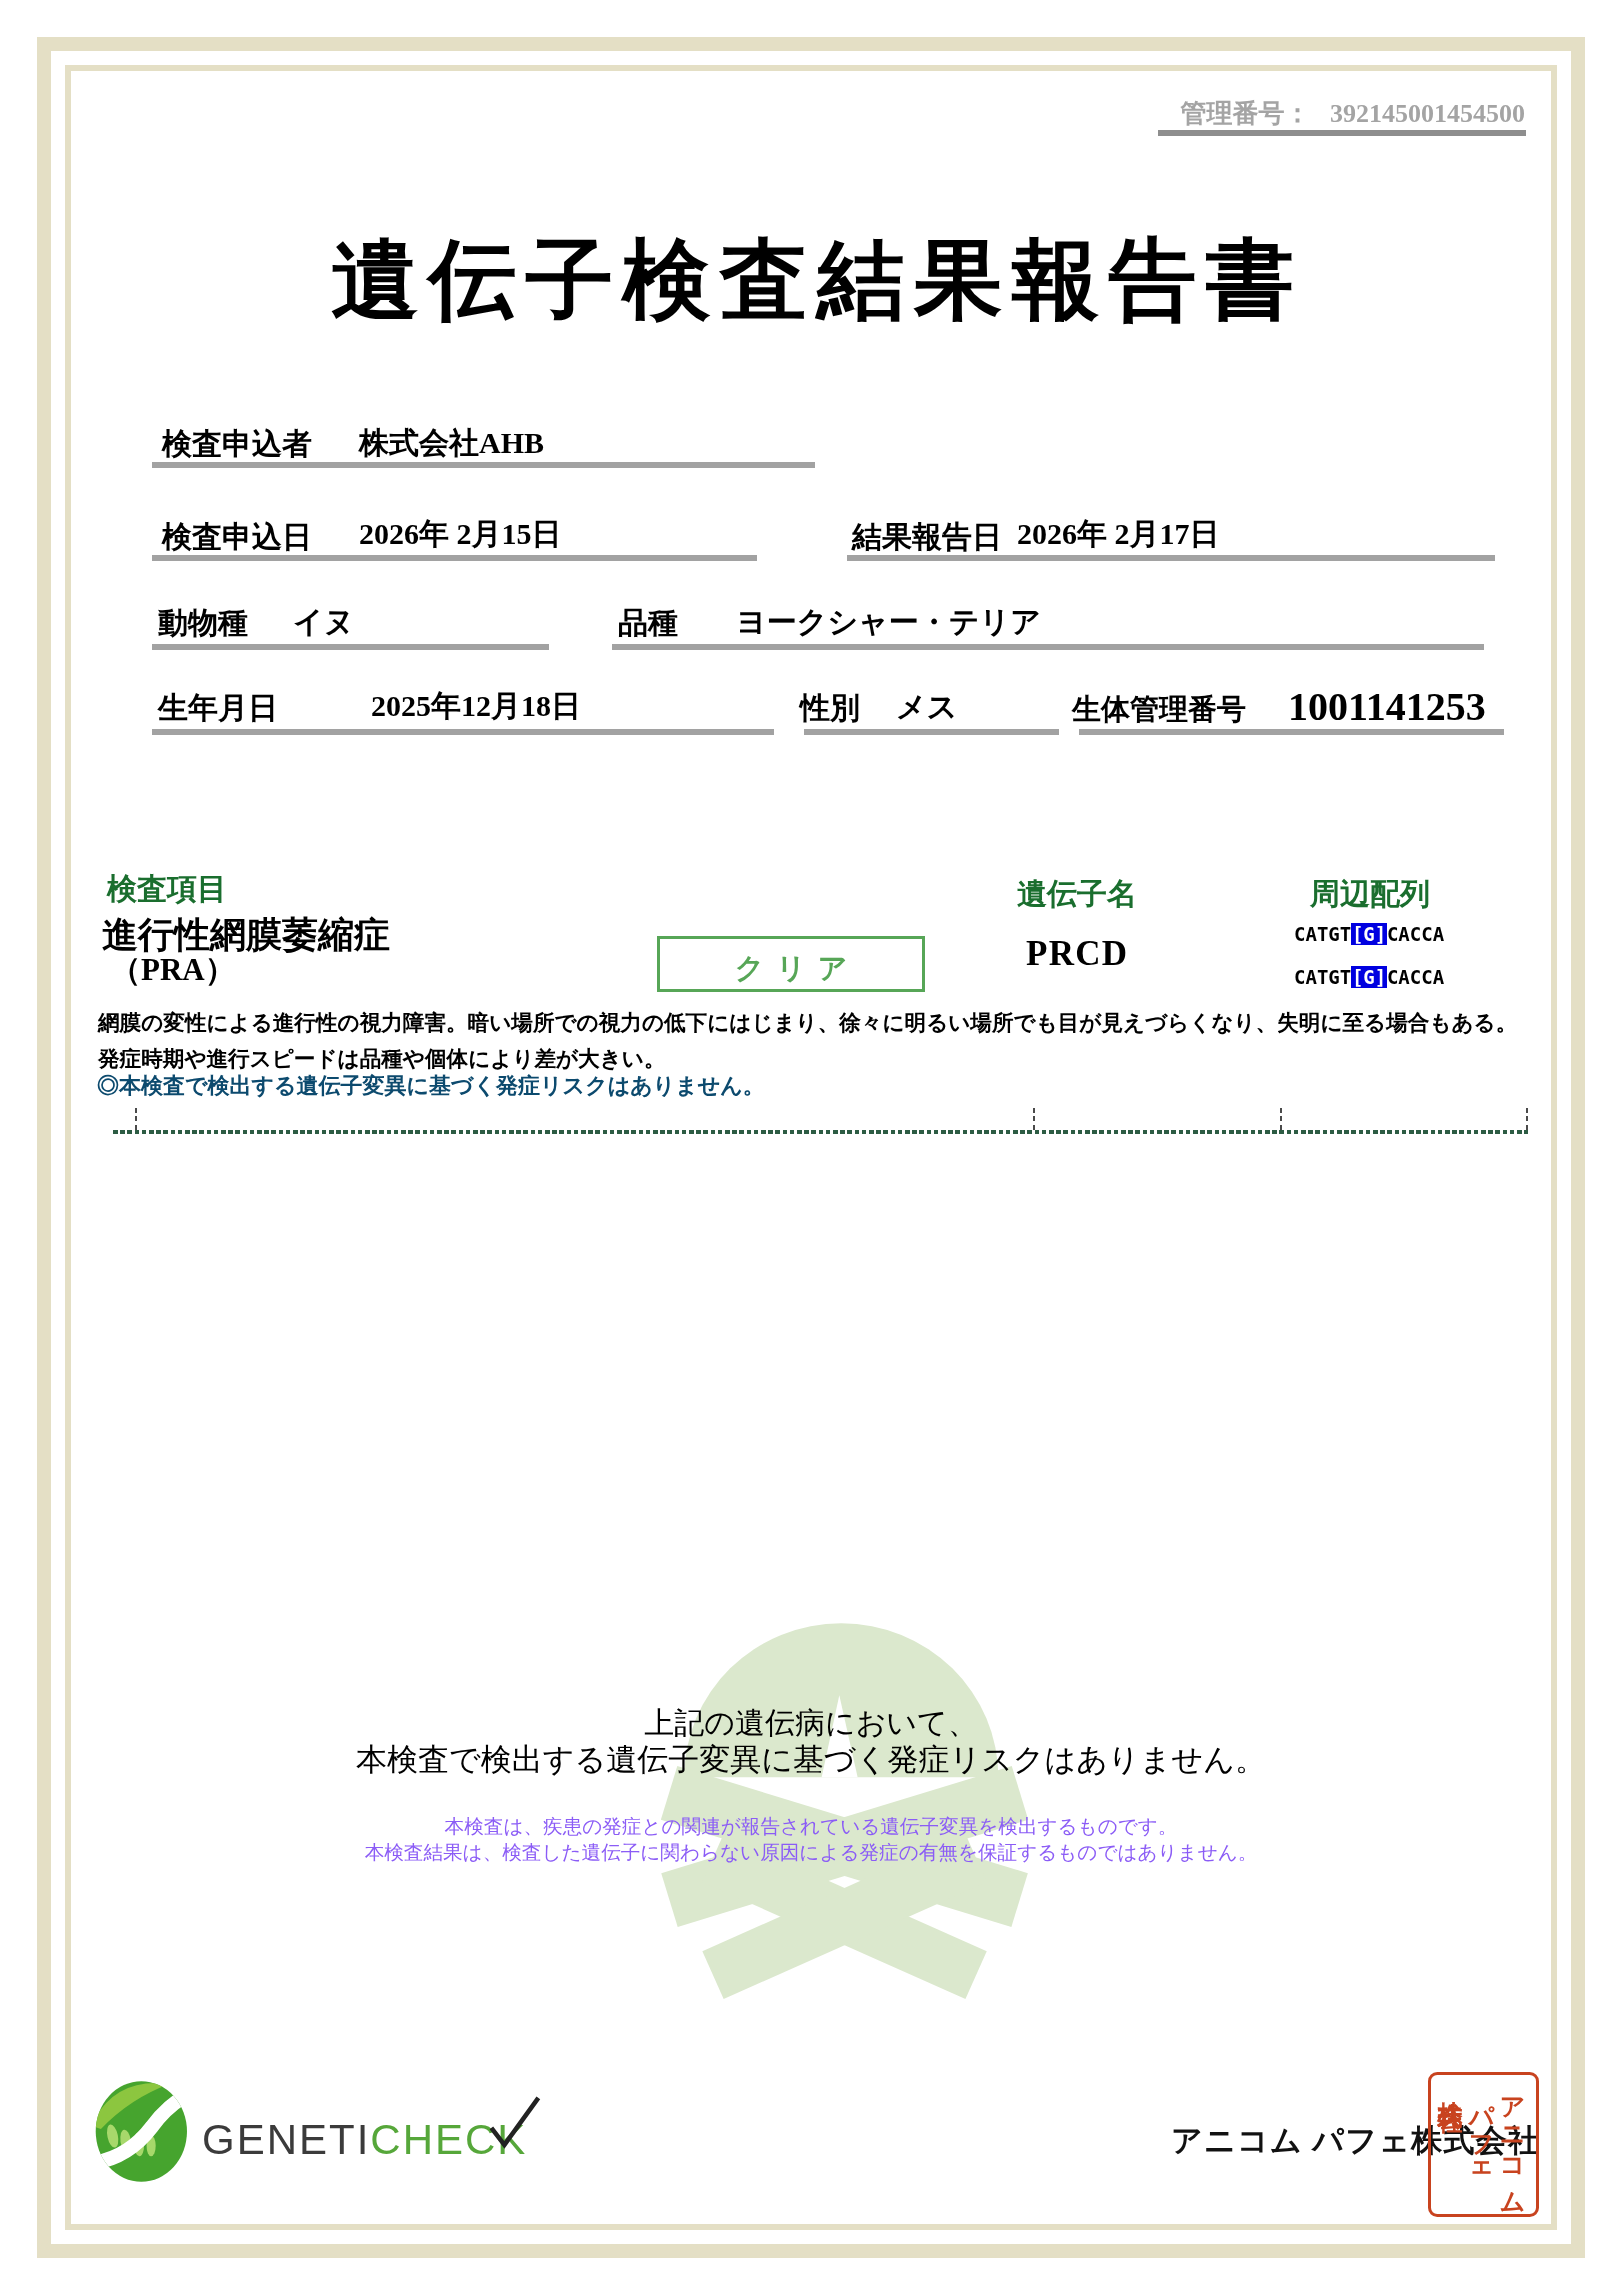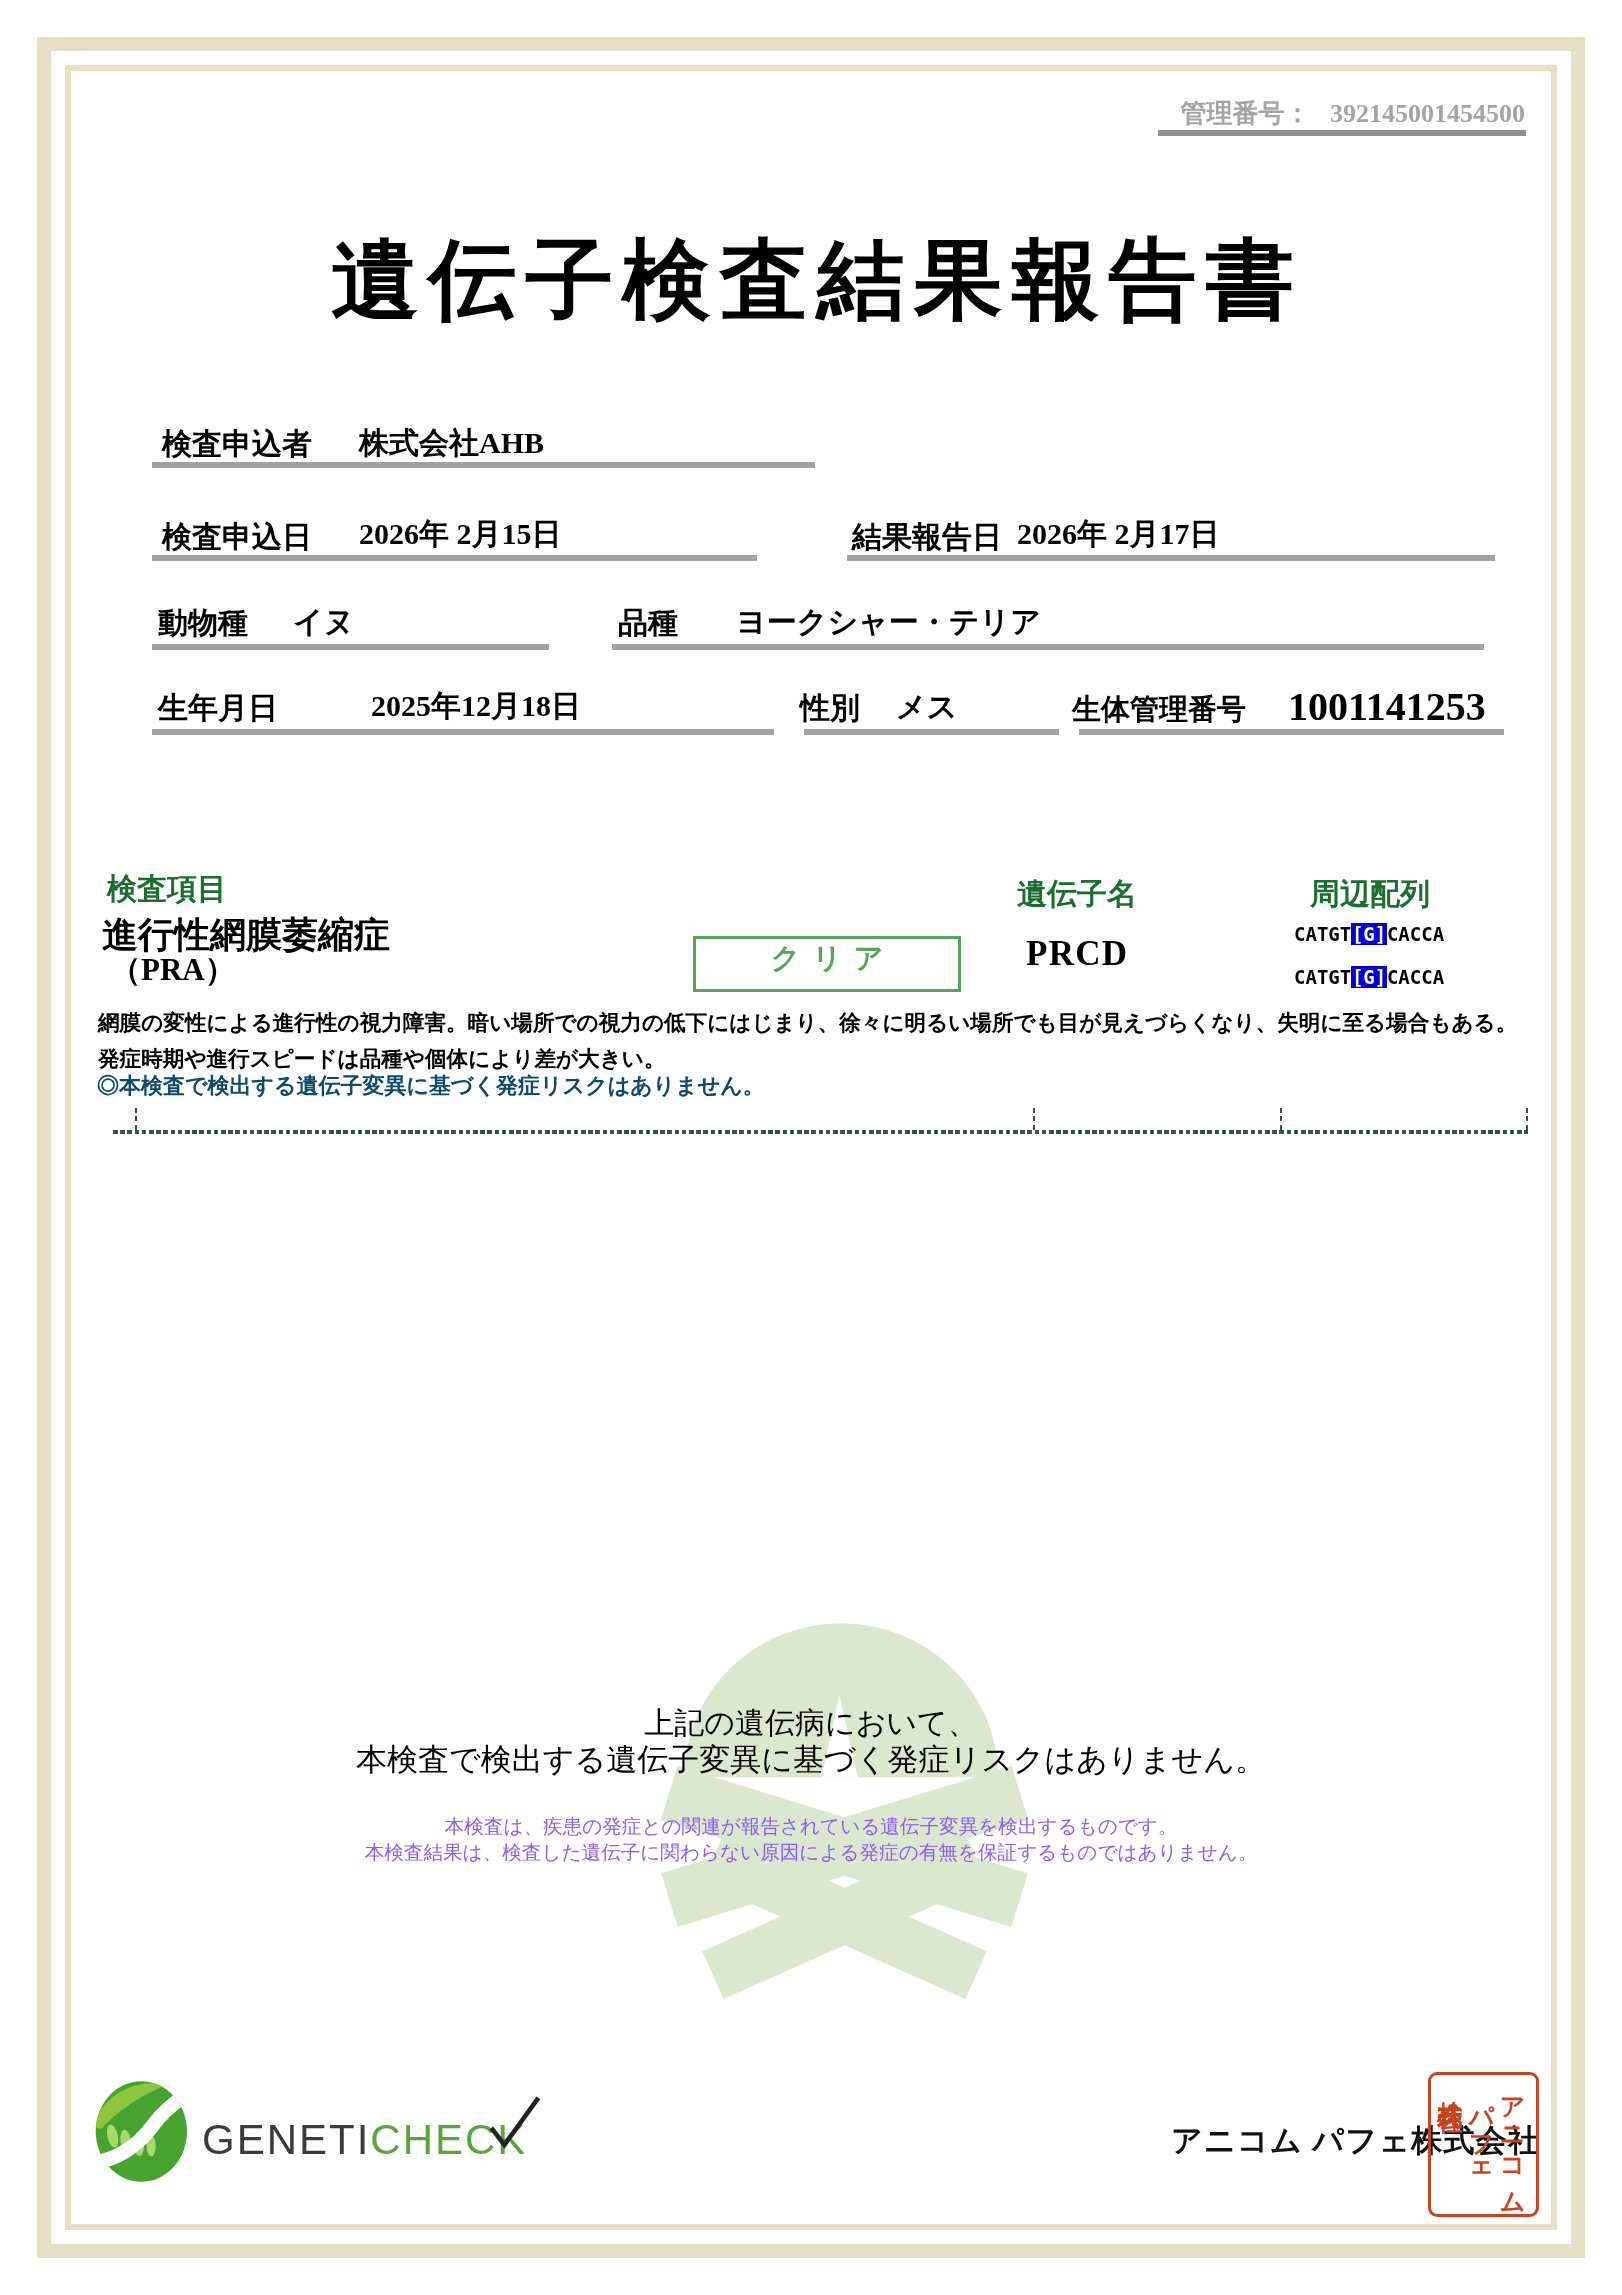--- a/index.html
+++ b/index.html
@@ -19,22 +19,22 @@
   .title{position:absolute;left:0;right:0;top:221px;margin:0;text-align:center;
     font-size:88px;font-weight:700;letter-spacing:9.2px;color:#000;padding-left:12px;}
   
   .flabel{position:absolute;font-size:30px;font-weight:700;color:#000;white-space:nowrap;}
   .fvalue{position:absolute;font-size:30px;font-weight:700;color:#000;white-space:nowrap;}
   .uline{position:absolute;height:5.9px;background:#a2a2a2;}
   
   .green-head{position:absolute;font-size:30px;font-weight:700;color:#1a6e2e;white-space:nowrap;}
   .disease{position:absolute;font-size:36px;font-weight:700;color:#000;white-space:nowrap;}
   .disease-abbr{position:absolute;font-size:31px;font-weight:700;color:#000;white-space:nowrap;}
-  .status-box{position:absolute;left:693px;top:936px;width:262px;height:50px;border:3.3px solid #57a657;
-    display:flex;align-items:flex-start;justify-content:center;}
+  .status-box{position:absolute;left:657px;top:936px;width:262px;height:50px;border:3.3px solid #57a657;
+    display:flex;align-items:flex-end;justify-content:center;}
   .status-box span{font-size:29px;letter-spacing:11.8px;padding-left:11.8px;color:#57a657;font-weight:600;}
   .gene{position:absolute;font-size:35px;font-weight:600;color:#000;letter-spacing:1.3px;}
   .seq{position:absolute;font-family:"DejaVu Sans Mono",monospace;font-weight:700;font-size:19px;color:#000;white-space:nowrap;}
   .seq .allele{background:#0000e0;color:#ffffff;padding:0 0.7px;}
   .desc{position:absolute;font-family:"Liberation Sans",sans-serif;font-weight:700;font-size:21.6px;color:#000;white-space:nowrap;}
   .risk{position:absolute;font-family:"Liberation Sans",sans-serif;font-weight:700;font-size:22px;color:#0c4a6e;white-space:nowrap;}
   
   .vdash{position:absolute;width:2px;height:22px;top:1108px;
     background:repeating-linear-gradient(180deg,#4a4a4a 0 4.6px,transparent 4.6px 8.5px);}
   .hdash{position:absolute;left:113px;top:1130px;width:1415px;height:3.9px;

